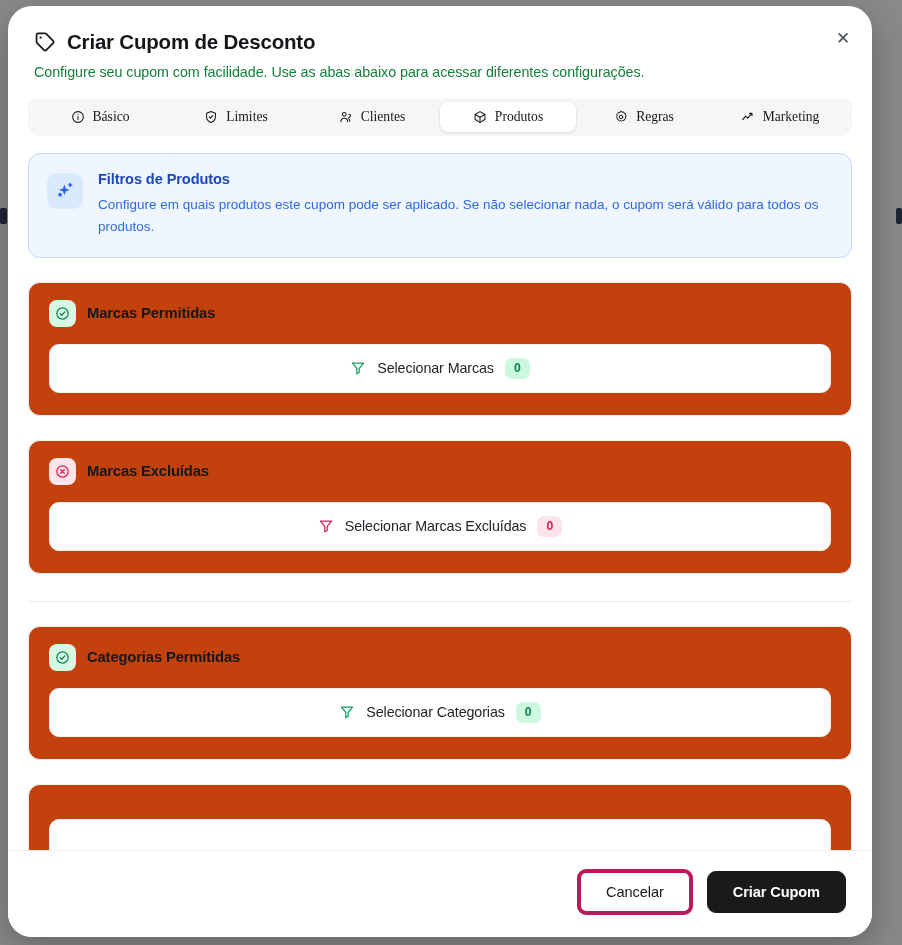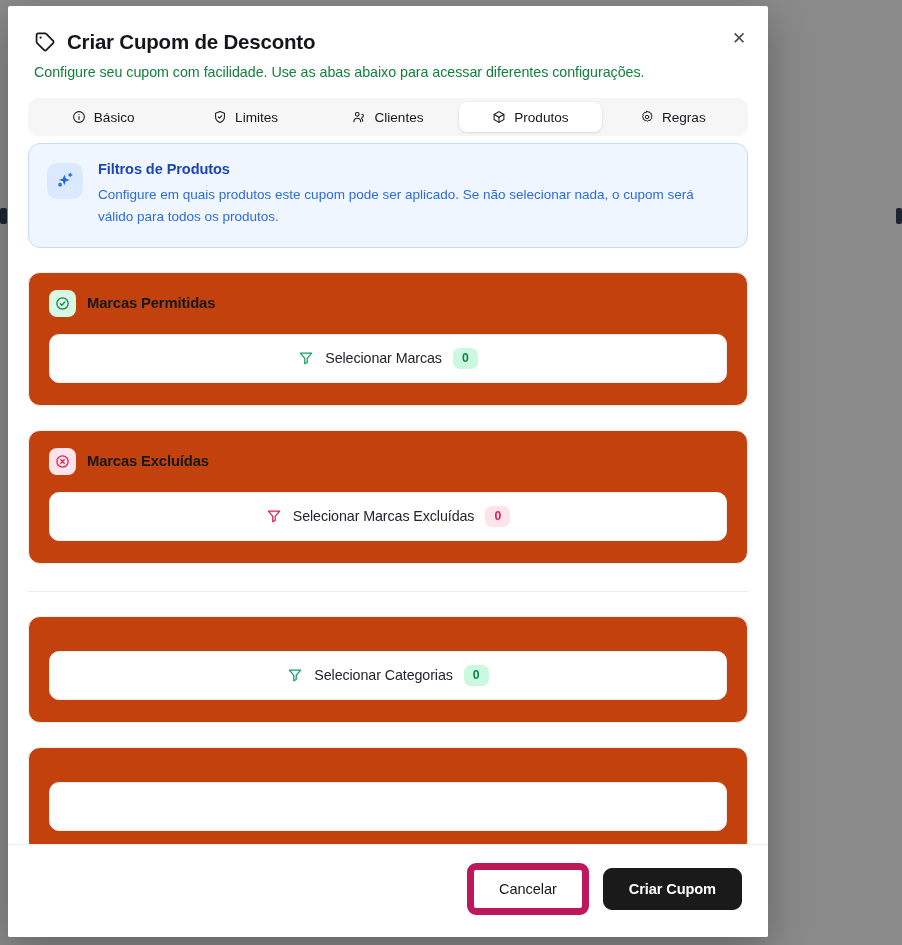--- a/index.html
+++ b/index.html
@@ -36,24 +36,24 @@
   .backdrop-chip-right {
     position: absolute; right: 0px; top: 208px; width: 6px; height: 16px;
     background: #1d2433; border-radius: 2px;
   }
 
   
   .modal {
     position: absolute;
     left: 8px;
     top: 6px;
-    width: 760px;
+    width: 864px;
     height: 931px;
     background: #ffffff;
-    border-radius: 2px;
+    border-radius: 24px;
     overflow: hidden;
     display: flex;
     flex-direction: column;
     box-shadow: 0 12px 40px rgba(0,0,0,.28);
   }
 
   
   .modal-header {
     padding: 24px 26px 0 26px;
     flex: 0 0 auto;
@@ -112,41 +112,41 @@
     display: flex;
     align-items: center;
     justify-content: center;
     gap: 8px;
     font-size: 13.6px;
     color: #16181c;
     border-radius: 8px;
     cursor: pointer;
     background: transparent;
     border: none;
-    font-family: Liberation Sans, sans-serif;
+    font-family: Liberation Serif, serif;
     white-space: nowrap;
   }
   .tab.active {
     background: #ffffff;
     box-shadow: 0 1px 3px rgba(0,0,0,.10), 0 0 0 0.5px rgba(0,0,0,.04);
     font-weight: 500;
   }
   .tab svg { width: 14px; height: 14px; display: block; flex: 0 0 auto; }
 
   
   .modal-body {
     flex: 1 1 auto;
     overflow-y: auto;
     padding: 0 20px;
     position: relative;
   }
 
   
   .info-banner {
-    margin-top: 7px;
+    margin-top: 17px;
     background: #eff6ff;
     border: 1px solid #c3dafc;
     border-radius: 12px;
     padding: 17px 18px 19px 18px;
     display: flex;
     gap: 15px;
     align-items: flex-start;
   }
   .info-icon-box {
     width: 36px; height: 36px;
@@ -247,21 +247,21 @@
   }
   .btn {
     font-family: inherit;
     font-size: 14.6px;
     border-radius: 9px;
     cursor: pointer;
     letter-spacing: -0.1px;
   }
   .btn-cancel {
     background: #fff;
-    border: 7px solid #be185d;
+    border: 4px solid #be185d;
     color: #16181c;
     padding: 11px 25px;
     font-weight: 400;
   }
   .btn-primary {
     background: #1a1a1a;
     border: 1px solid #1a1a1a;
     color: #ffffff;
     padding: 12px 25px;
     font-weight: 700;
@@ -346,20 +346,29 @@
     <button class="tab">
       <span>
         <svg viewBox="0 0 24 24" fill="none" stroke="currentColor" stroke-width="1.7" stroke-linecap="round" stroke-linejoin="round">
           <circle cx="12" cy="12" r="3"></circle>
           <path d="M12 2.2l1.9 1.5 2.3-.6 1 2.2 2.3.7-.2 2.4 1.6 1.8-1.3 2 .7 2.3-2.1 1.1-.8 2.3-2.4-.2-1.8 1.6-2-1.2-2.3.7-1.1-2.1-2.3-.8.2-2.4-1.6-1.8 1.3-2-.7-2.3 2.1-1.1.8-2.3 2.4.2z"></path>
         </svg>
       </span>
       <span>Regras</span>
     </button>
 
+    <button class="tab">
+      <span>
+        <svg viewBox="0 0 24 24" fill="none" stroke="currentColor" stroke-width="1.9" stroke-linecap="round" stroke-linejoin="round">
+          <path d="M2.8 16.6 8 10.4l3.6 3.4 6.4-7.4"></path>
+          <path d="M14.8 5.8h4v4"></path>
+        </svg>
+      </span>
+      <span>Marketing</span>
+    </button>
   </div>
 
   <div class="modal-body">
 
     <div class="info-banner">
       <div class="info-icon-box">
         <svg viewBox="0 0 24 24" fill="none" stroke="#2563eb" stroke-width="1.8" stroke-linecap="round" stroke-linejoin="round">
           <path d="M11.2 4.2 12.9 9l4.8 1.7-4.8 1.7-1.7 4.8-1.7-4.8L4.7 10.7 9.5 9z" fill="#2563eb" stroke="none"></path>
           <path d="M18.3 3v3.4M16.6 4.7H20"></path>
           <circle cx="6.1" cy="16.4" r="1.3"></circle>
@@ -409,20 +418,29 @@
           </svg>
         </span>
         <span class="select-label">Selecionar Marcas Excluídas</span>
         <span class="count-badge deny">0</span>
       </div>
     </div>
 
     <hr class="divider">
 
     <div class="section-card">
+      <div class="section-head">
+        <span class="sec-icon allow">
+          <svg viewBox="0 0 24 24" fill="none" stroke="#0c8448" stroke-width="2" stroke-linecap="round" stroke-linejoin="round">
+            <circle cx="12" cy="12" r="9"></circle>
+              <path d="M8.3 12.2l2.6 2.6 4.9-5.4"></path>
+          </svg>
+        </span>
+        <span class="sec-title">Categorias Permitidas</span>
+      </div>
       <div class="select-box">
         <span>
           <svg viewBox="0 0 24 24" fill="none" stroke="#12a05e" stroke-width="1.9" stroke-linecap="round" stroke-linejoin="round">
             <path d="M3.6 4.8h16.8l-6.6 7.8v6.2l-3.6 1.8v-8z"></path>
           </svg>
         </span>
         <span class="select-label">Selecionar Categorias</span>
         <span class="count-badge allow">0</span>
       </div>
     </div>

